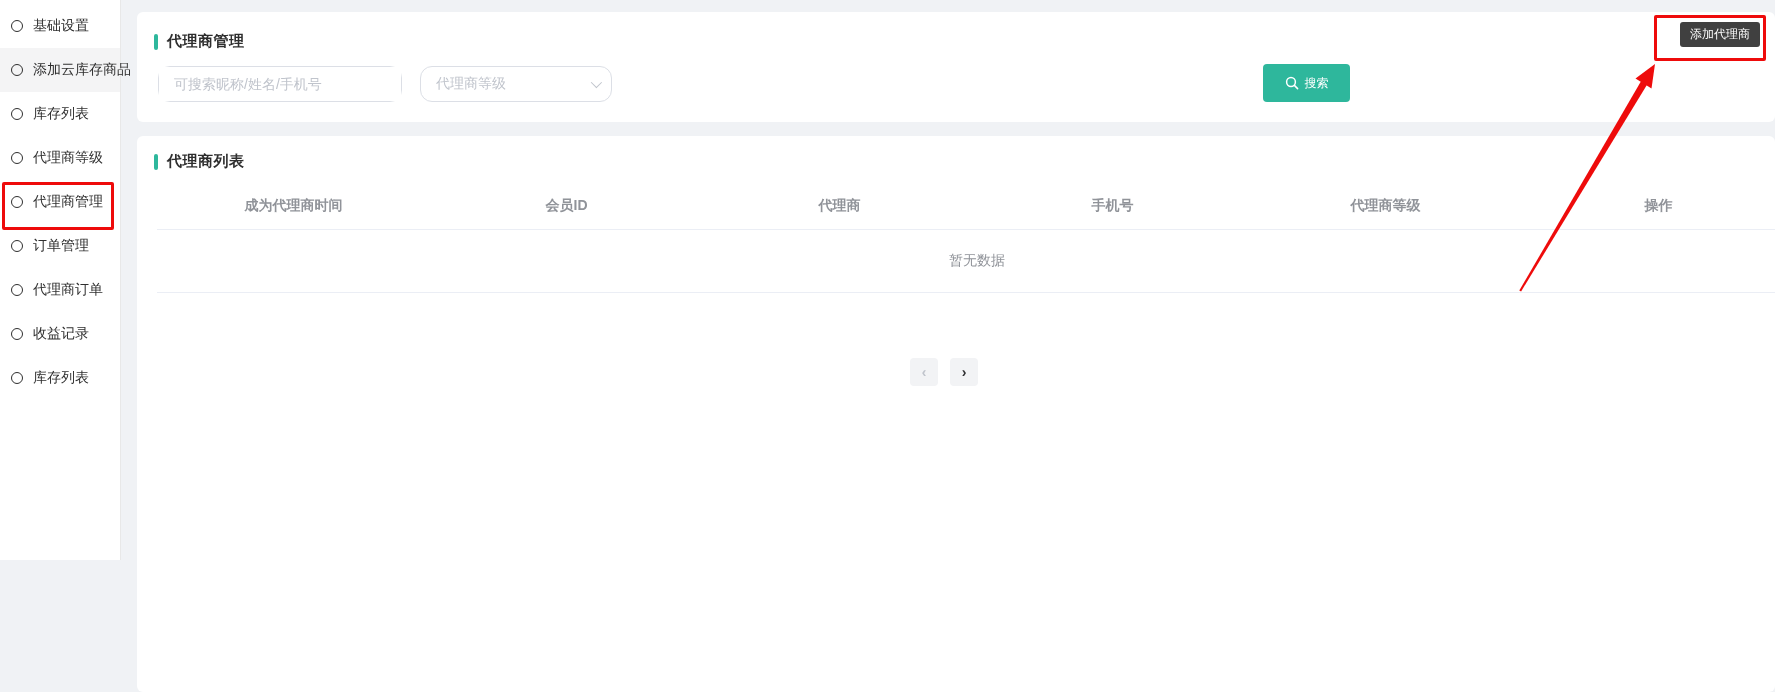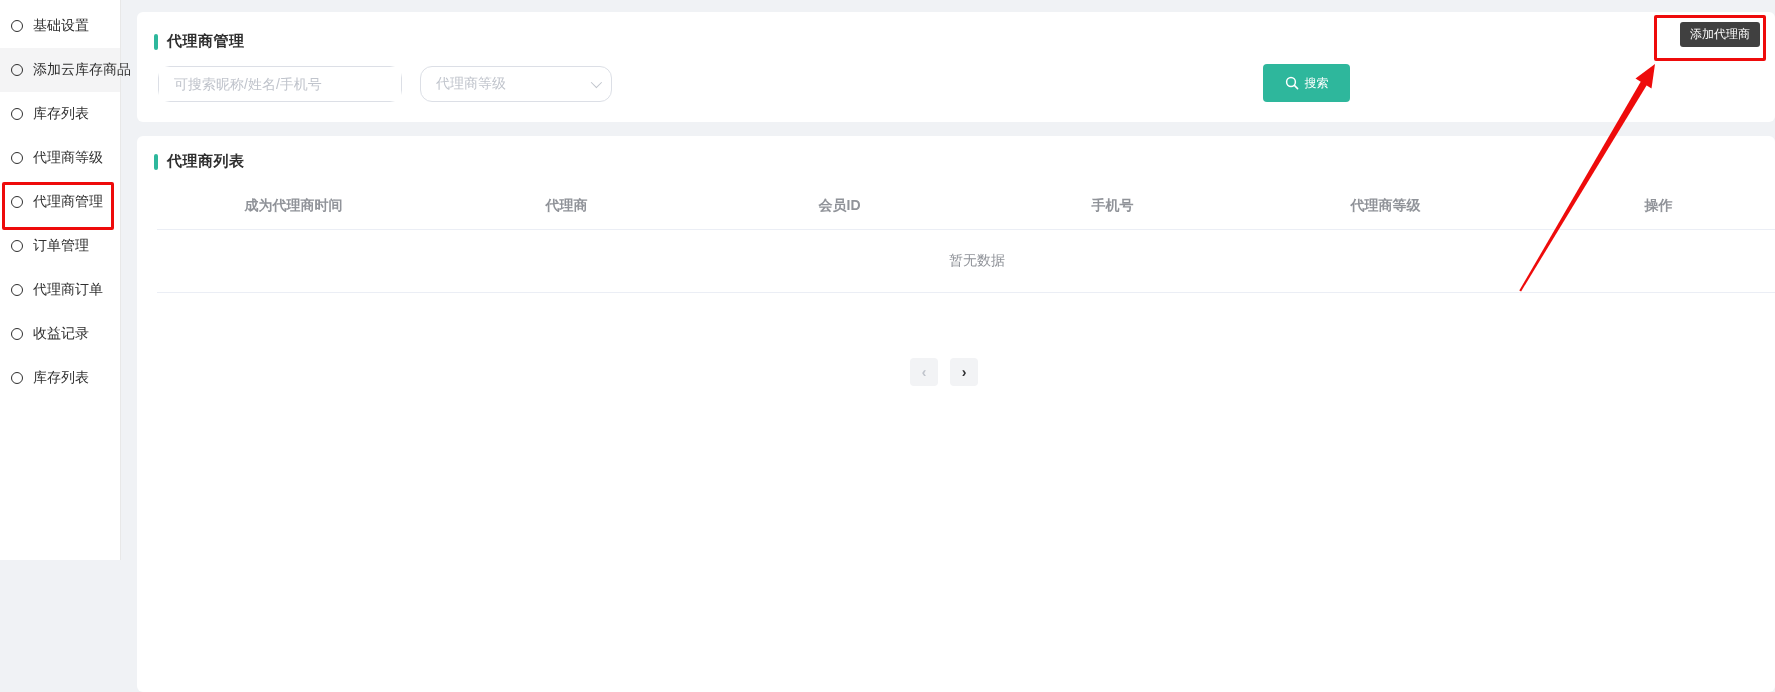--- a/index.html
+++ b/index.html
@@ -174,22 +174,22 @@
 
   <section class="card card2">
     <div class="card-title">
       <span class="accent-bar"></span>
       <span class="title-text">代理商列表</span>
     </div>
 
     <div class="table">
       <div class="thead" id="thead">
           <span class="th">成为代理商时间</span>
+          <span class="th">会员ID</span>
           <span class="th">代理商</span>
-          <span class="th">会员ID</span>
           <span class="th">手机号</span>
           <span class="th">代理商等级</span>
           <span class="th">操作</span>
         </div>
       <div class="empty-row">
         <span>暂无数据</span>
       </div>
       <div class="pagination">
         <button class="page-btn prev">‹</button>
         <button class="page-btn next">›</button>

